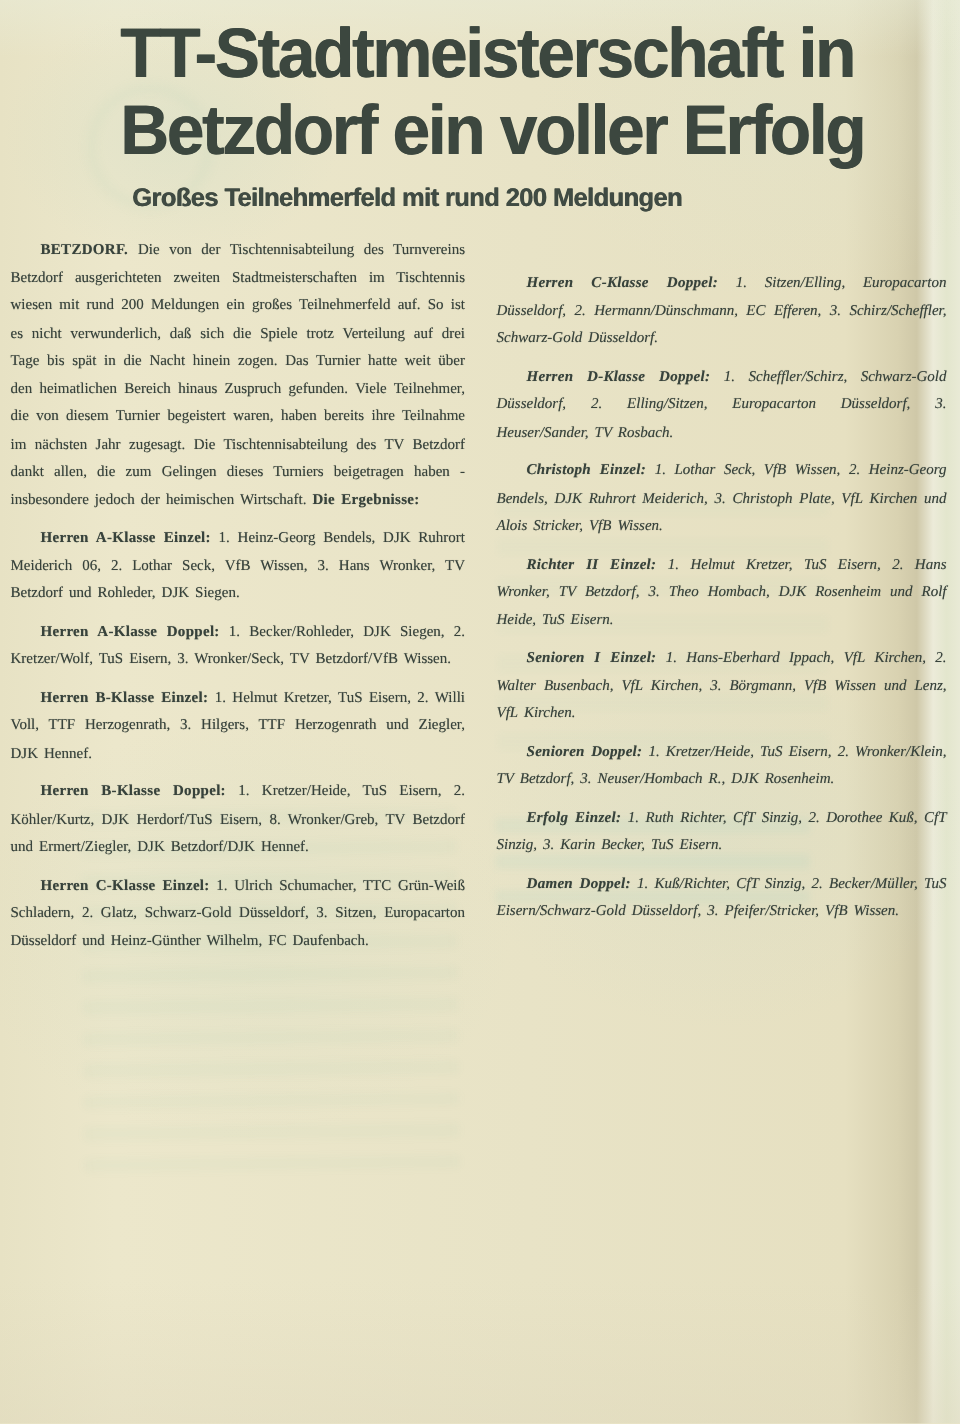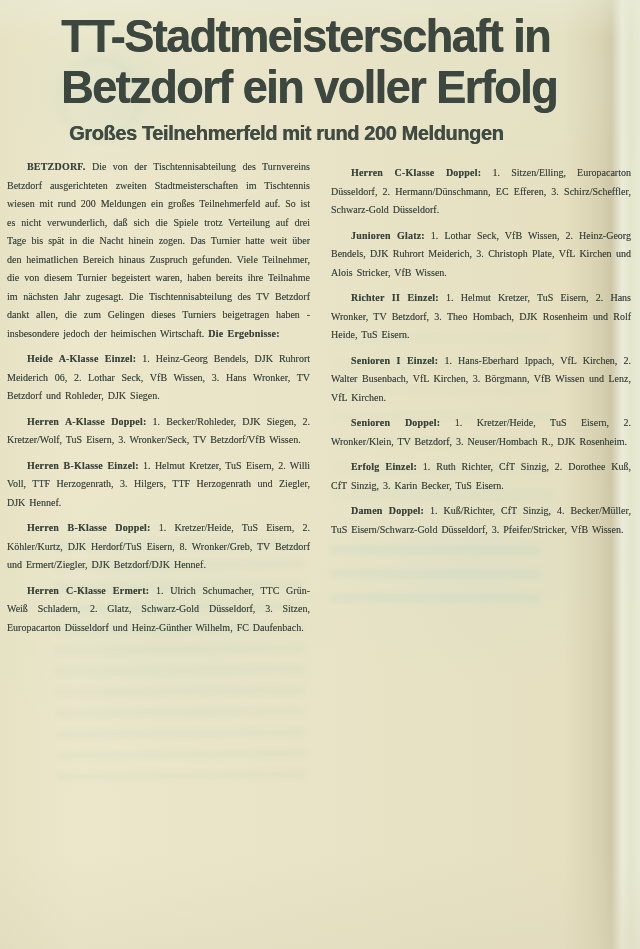--- a/index.html
+++ b/index.html
@@ -46,57 +46,57 @@
   .ghost-d {
     left: 40px; top: 8px; width: 120px; height: 200px; opacity: .5;
     background: radial-gradient(circle 54px at 60px 90px,
       rgba(150,196,168,0) 34px, rgba(150,196,168,0.16) 38px,
       rgba(150,196,168,0) 46px);
   }
 
   .clip { position: absolute; inset: 0; color: #36413a; }
 
   
-  .masthead { position: absolute; left: 61px; top: 10px; width: 540px; }
+  .masthead { position: absolute; left: 80px; top: 10px; width: 540px; }
   h1 {
     margin: 0;
     font-family: "Liberation Sans", sans-serif;
     font-weight: 700;
     font-size: 45px;
     line-height: 49px;
     letter-spacing: -1.5px;
     color: #3c473f;
     transform: scaleY(1.04);
     transform-origin: top left;
     text-shadow: 0.5px 0 0 #3c473f;
     white-space: nowrap;
   }
   h2 {
     margin: 14px 0 0 8px;
     font-family: "Liberation Sans", sans-serif;
     font-weight: 700;
-    font-size: 20px;
+    font-size: 17px;
     letter-spacing: -0.4px;
     color: #404b43;
     text-shadow: 0.4px 0 0 #404b43;
     white-space: nowrap;
   }
 
   
   .col {
     position: absolute;
     font-size: 10px;
     line-height: 18.5px;
     text-align: justify;
     word-spacing: 1.5px;
     color: #37423b;
     text-shadow: 0 0 0.5px rgba(55,66,59,0.55);
   }
   .col-left  { left: 7px;  top: 158px; width: 303px; }
-  .col-right { left: 331px; top: 164px; width: 300px; }
+  .col-right { left: 331px; top: 180px; width: 300px; font-style: italic; }
 
   .para { margin: 0 0 7px 0; text-indent: 20px; }
   .para:last-child { margin-bottom: 0; }
   b, .lead { font-weight: 700; letter-spacing: 0.2px; }
 </style>
 </head>
 <body>
 
 <div class="paper"></div>
 <div class="ghost ghost-a"></div>
@@ -113,45 +113,46 @@
     </h1>
     <h2>Großes Teilnehmerfeld mit rund 200 Meldungen</h2>
   </header>
 
   <main>
     <section class="col col-left" id="col-left">
       <p class="para"><span class="lead">BETZDORF. </span>
         <span>Die von der Tischtennisabteilung des Turnvereins Betzdorf ausgerichteten zweiten Stadtmeisterschaften im Tischtennis wiesen mit rund 200 Meldungen ein großes Teilnehmerfeld auf. So ist es nicht verwunderlich, daß sich die Spiele trotz Verteilung auf drei Tage bis spät in die Nacht hinein zogen. Das Turnier hatte weit über den heimatlichen Bereich hinaus Zuspruch gefunden. Viele Teilnehmer, die von diesem Turnier begeistert waren, haben bereits ihre Teilnahme im nächsten Jahr zugesagt. Die Tischtennisabteilung des TV Betzdorf dankt allen, die zum Gelingen dieses Turniers beigetragen haben - insbesondere jedoch der heimischen Wirtschaft.</span>
         <b>Die Ergebnisse:</b></p>
 
-  <p class="para"><b>Heide A-Klasse Einzel:</b><span> 1. Heinz-Georg Bendels, DJK Ruhrort Meiderich 06, 2. Lothar Seck, VfB Wissen, 3. Hans Wronker, TV Betzdorf und Rohleder, DJK Siegen.</span></p>
+  <p class="para"><b>Herren A-Klasse Einzel:</b><span> 1. Heinz-Georg Bendels, DJK Ruhrort Meiderich 06, 2. Lothar Seck, VfB Wissen, 3. Hans Wronker, TV Betzdorf und Rohleder, DJK Siegen.</span></p>
 
   <p class="para"><b>Herren A-Klasse Doppel:</b><span> 1. Becker/Rohleder, DJK Siegen, 2. Kretzer/Wolf, TuS Eisern, 3. Wronker/Seck, TV Betzdorf/VfB Wissen.</span></p>
 
   <p class="para"><b>Herren B-Klasse Einzel:</b><span> 1. Helmut Kretzer, TuS Eisern, 2. Willi Voll, TTF Herzogenrath, 3. Hilgers, TTF Herzogenrath und Ziegler, DJK Hennef.</span></p>
 
   <p class="para"><b>Herren B-Klasse Doppel:</b><span> 1. Kretzer/Heide, TuS Eisern, 2. Köhler/Kurtz, DJK Herdorf/TuS Eisern, 8. Wronker/Greb, TV Betzdorf und Ermert/Ziegler, DJK Betzdorf/DJK Hennef.</span></p>
 
-  <p class="para"><b>Herren C-Klasse Ermert:</b><span> 1. Ulrich Schumacher, TTC Grün-Weiß Schladern, 2. Glatz, Schwarz-Gold Düsseldorf, 3. Sitzen, Europacarton Düsseldorf und Heinz-Günther Wilhelm, FC Daufenbach.</span></p>
+  <p class="para"><b>Herren C-Klasse Einzel:</b><span> 1. Ulrich Schumacher, TTC Grün-Weiß Schladern, 2. Glatz, Schwarz-Gold Düsseldorf, 3. Sitzen, Europacarton Düsseldorf und Heinz-Günther Wilhelm, FC Daufenbach.</span></p>
 </section>
 
     <section class="col col-right" id="col-right">
 
   <p class="para"><b>Herren C-Klasse Doppel:</b><span> 1. Sitzen/Elling, Europacarton Düsseldorf, 2. Hermann/Dünschmann, EC Efferen, 3. Schirz/Scheffler, Schwarz-Gold Düsseldorf.</span></p>
 
 
+  <p class="para"><b>Herren D-Klasse Doppel:</b><span> 1. Scheffler/Schirz, Schwarz-Gold Düsseldorf, 2. Elling/Sitzen, Europacarton Düsseldorf, 3. Heuser/Sander, TV Rosbach.</span></p>
 
-  <p class="para"><b>Junioren Glatz:</b><span> 1. Lothar Seck, VfB Wissen, 2. Heinz-Georg Bendels, DJK Ruhrort Meiderich, 3. Christoph Plate, VfL Kirchen und Alois Stricker, VfB Wissen.</span></p>
+  <p class="para"><b>Christoph Einzel:</b><span> 1. Lothar Seck, VfB Wissen, 2. Heinz-Georg Bendels, DJK Ruhrort Meiderich, 3. Christoph Plate, VfL Kirchen und Alois Stricker, VfB Wissen.</span></p>
 
 
   <p class="para"><b>Richter II Einzel:</b><span> 1. Helmut Kretzer, TuS Eisern, 2. Hans Wronker, TV Betzdorf, 3. Theo Hombach, DJK Rosenheim und Rolf Heide, TuS Eisern.</span></p>
 
   <p class="para"><b>Senioren I Einzel:</b><span> 1. Hans-Eberhard Ippach, VfL Kirchen, 2. Walter Busenbach, VfL Kirchen, 3. Börgmann, VfB Wissen und Lenz, VfL Kirchen.</span></p>
 
   <p class="para"><b>Senioren Doppel:</b><span> 1. Kretzer/Heide, TuS Eisern, 2. Wronker/Klein, TV Betzdorf, 3. Neuser/Hombach R., DJK Rosenheim.</span></p>
 
   <p class="para"><b>Erfolg Einzel:</b><span> 1. Ruth Richter, CfT Sinzig, 2. Dorothee Kuß, CfT Sinzig, 3. Karin Becker, TuS Eisern.</span></p>
 
-  <p class="para"><b>Damen Doppel:</b><span> 1. Kuß/Richter, CfT Sinzig, 4. Becker/Müller, TuS Eisern/Schwarz-Gold Düsseldorf, 3. Pfeifer/Stricker, VfB Wissen.</span></p>
+  <p class="para"><b>Damen Doppel:</b><span> 1. Kuß/Richter, CfT Sinzig, 2. Becker/Müller, TuS Eisern/Schwarz-Gold Düsseldorf, 3. Pfeifer/Stricker, VfB Wissen.</span></p>
 </section>
   </main>
 
 </div>
 
 </body></html>

